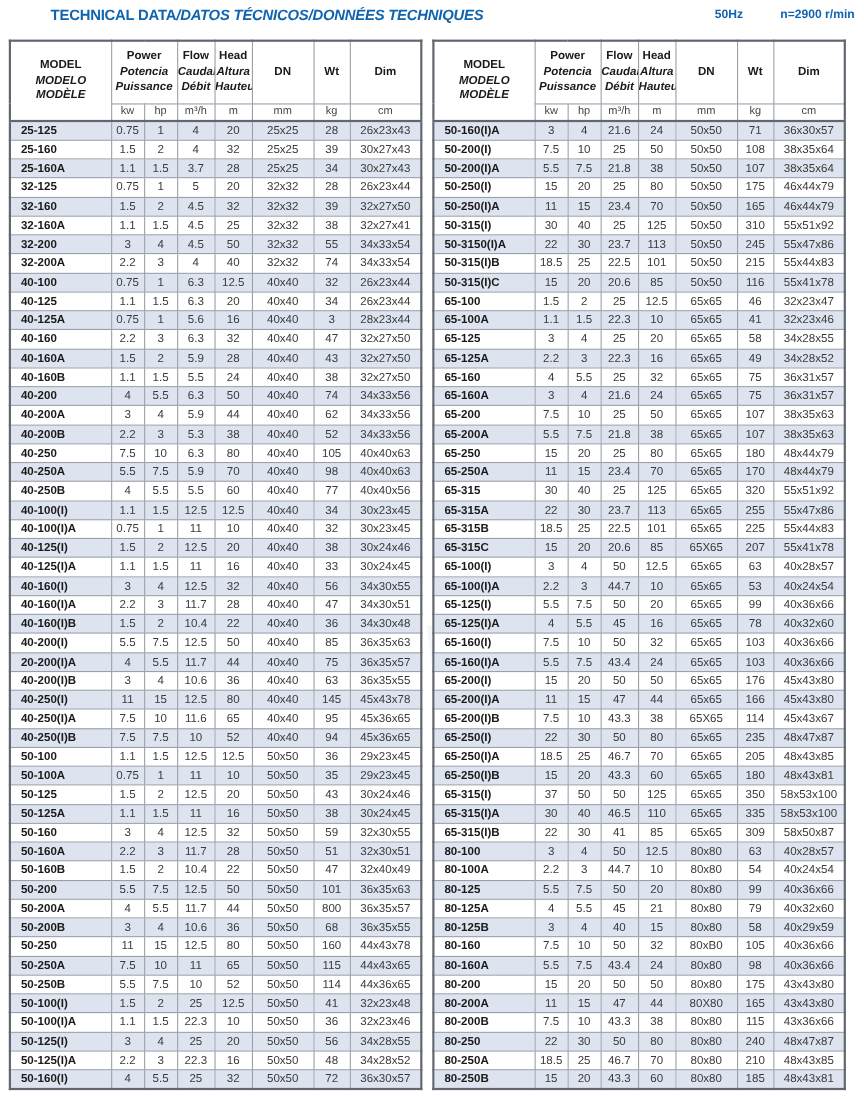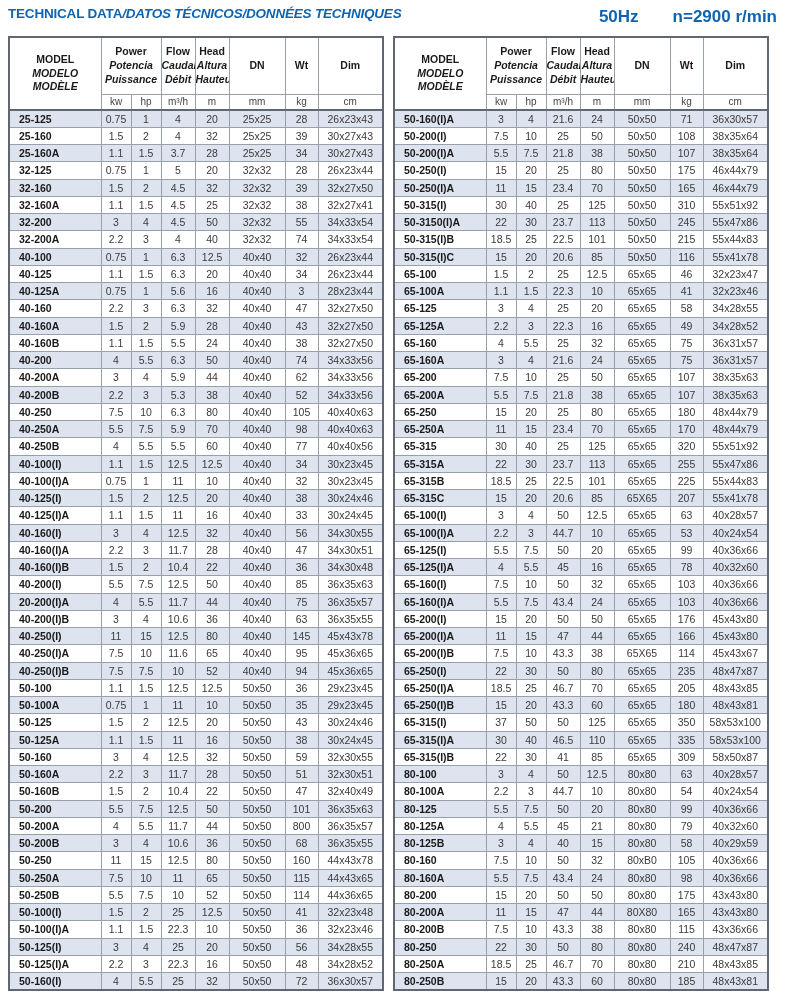--- a/index.html
+++ b/index.html
@@ -20,25 +20,26 @@
     overflow:hidden;
   }
   .page-header{
     display:flex;align-items:flex-start;justify-content:space-between;
     padding:6px 8px 0 8px;height:36px;
   }
   .doc-title{
     color:var(--accent-blue);
     font-size:13.5px;font-weight:bold;letter-spacing:-0.2px;
     white-space:nowrap;
+    margin-left:38px;
   }
   .doc-title .ital{font-style:italic;}
   .spec-right{
     display:flex;gap:34px;color:var(--accent-blue);
-    font-size:17px;font-weight:bold;white-space:nowrap;padding-top:1px;
+    font-size:11px;font-weight:bold;white-space:nowrap;padding-top:1px;
   }
   .tables-wrap{
     display:flex;gap:9px;padding:0 8px;position:relative;z-index:1;
   }
   table{
     border-collapse:collapse;table-layout:fixed;width:374px;
     border:2px solid var(--border-outer);
     background:#fff;
   }
   th,td{

